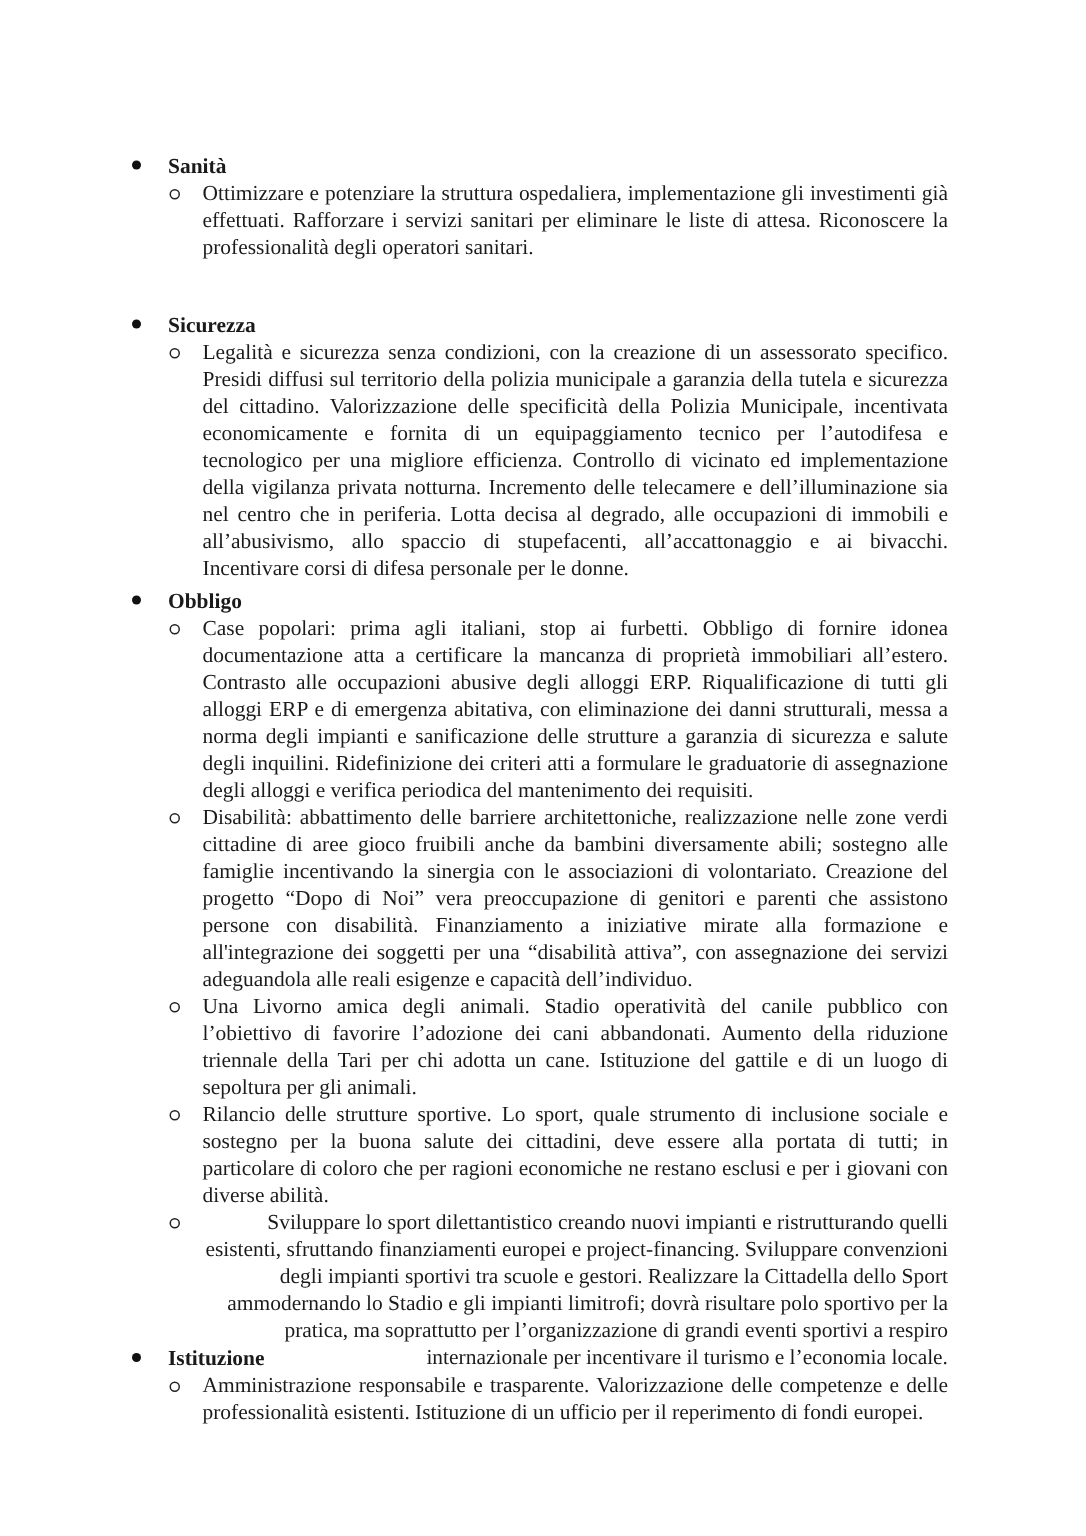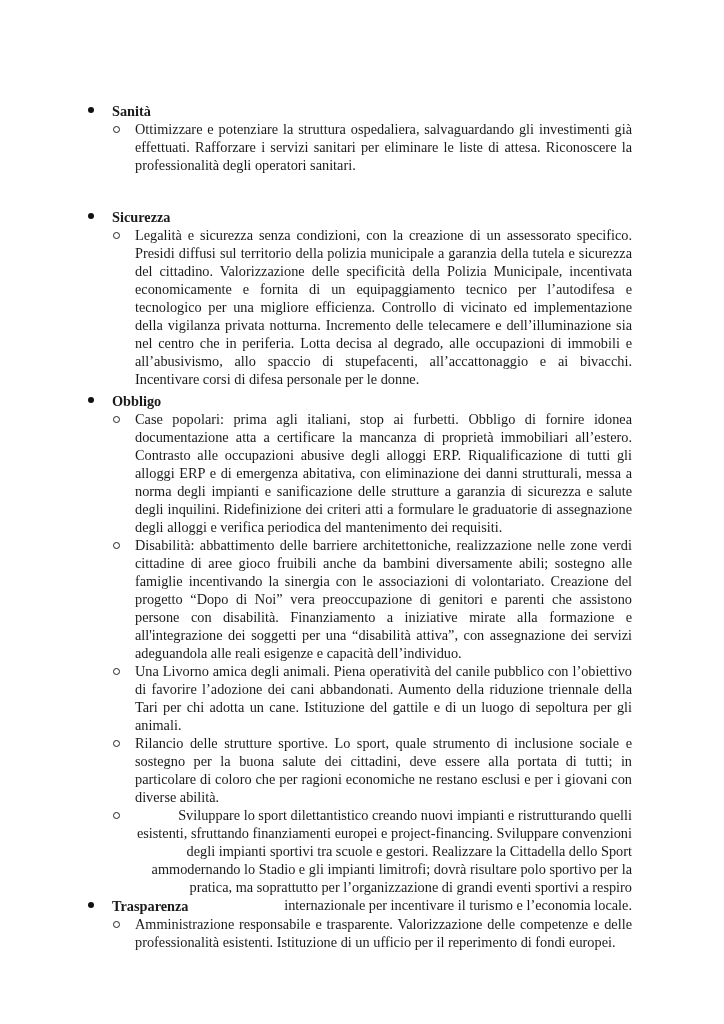--- a/index.html
+++ b/index.html
@@ -36,21 +36,21 @@
 <div class="page">
 
   <div class="section" style="top:102px;">
     <div class="section-head">
       <span class="bullet"></span>
       <span class="title">Sanità</span>
     </div>
     <ul class="items">
       <li class="item">
         <span class="circle"></span>
-        <p class="text">Ottimizzare e potenziare la struttura ospedaliera, salvaguardando gli investimenti già effettuati. Rafforzare i servizi sanitari per eliminare le liste di attesa. Riconoscere la professionalità degli operatori sanitari.</p>
+        <p class="text">Ottimizzare e potenziare la struttura ospedaliera, implementazione gli investimenti già effettuati. Rafforzare i servizi sanitari per eliminare le liste di attesa. Riconoscere la professionalità degli operatori sanitari.</p>
       </li>
     </ul>
   </div>
 
   <div class="section" style="top:208px;">
     <div class="section-head">
       <span class="bullet"></span>
       <span class="title">Sicurezza</span>
     </div>
     <ul class="items">
@@ -70,37 +70,37 @@
       <li class="item">
         <span class="circle"></span>
         <p class="text">Case popolari: prima agli italiani, stop ai furbetti. Obbligo di fornire idonea documentazione atta a certificare la mancanza di proprietà immobiliari all’estero. Contrasto alle occupazioni abusive degli alloggi ERP. Riqualificazione di tutti gli alloggi ERP e di emergenza abitativa, con eliminazione dei danni strutturali, messa a norma degli impianti e sanificazione delle strutture a garanzia di sicurezza e salute degli inquilini. Ridefinizione dei criteri atti a formulare le graduatorie di assegnazione degli alloggi e verifica periodica del mantenimento dei requisiti.</p>
       </li>
       <li class="item">
         <span class="circle"></span>
         <p class="text">Disabilità: abbattimento delle barriere architettoniche, realizzazione nelle zone verdi cittadine di aree gioco fruibili anche da bambini diversamente abili; sostegno alle famiglie incentivando la sinergia con le associazioni di volontariato. Creazione del progetto “Dopo di Noi” vera preoccupazione di genitori e parenti che assistono persone con disabilità. Finanziamento a iniziative mirate alla formazione e all'integrazione dei soggetti per una “disabilità attiva”, con assegnazione dei servizi adeguandola alle reali esigenze e capacità dell’individuo.</p>
       </li>
       <li class="item">
         <span class="circle"></span>
-        <p class="text">Una Livorno amica degli animali. Piena operatività del canile pubblico con l’obiettivo di favorire l’adozione dei cani abbandonati. Aumento della riduzione triennale della Tari per chi adotta un cane. Istituzione del gattile e di un luogo di sepoltura per gli animali.</p>
+        <p class="text">Una Livorno amica degli animali. Stadio operatività del canile pubblico con l’obiettivo di favorire l’adozione dei cani abbandonati. Aumento della riduzione triennale della Tari per chi adotta un cane. Istituzione del gattile e di un luogo di sepoltura per gli animali.</p>
       </li>
       <li class="item">
         <span class="circle"></span>
         <p class="text">Rilancio delle strutture sportive. Lo sport, quale strumento di inclusione sociale e sostegno per la buona salute dei cittadini, deve essere alla portata di tutti; in particolare di coloro che per ragioni economiche ne restano esclusi e per i giovani con diverse abilità.</p>
       </li>
       <li class="item">
         <span class="circle"></span>
         <p class="text left">Sviluppare lo sport dilettantistico creando nuovi impianti e ristrutturando quelli esistenti, sfruttando finanziamenti europei e project-financing.  Sviluppare convenzioni degli impianti sportivi tra scuole e gestori. Realizzare la Cittadella dello Sport ammodernando lo Stadio e gli impianti limitrofi; dovrà risultare polo sportivo per la pratica, ma soprattutto per l’organizzazione di grandi eventi sportivi a respiro internazionale per incentivare il turismo e l’economia locale.</p>
       </li>
     </ul>
   </div>
 
   <div class="section" style="top:897px;">
     <div class="section-head">
       <span class="bullet"></span>
-      <span class="title">Trasparenza</span>
+      <span class="title">Istituzione</span>
     </div>
     <ul class="items">
       <li class="item">
         <span class="circle"></span>
         <p class="text">Amministrazione responsabile e trasparente. Valorizzazione delle competenze e delle professionalità esistenti. Istituzione di un ufficio per il reperimento di fondi europei.</p>
       </li>
     </ul>
   </div>
 
 </div>

